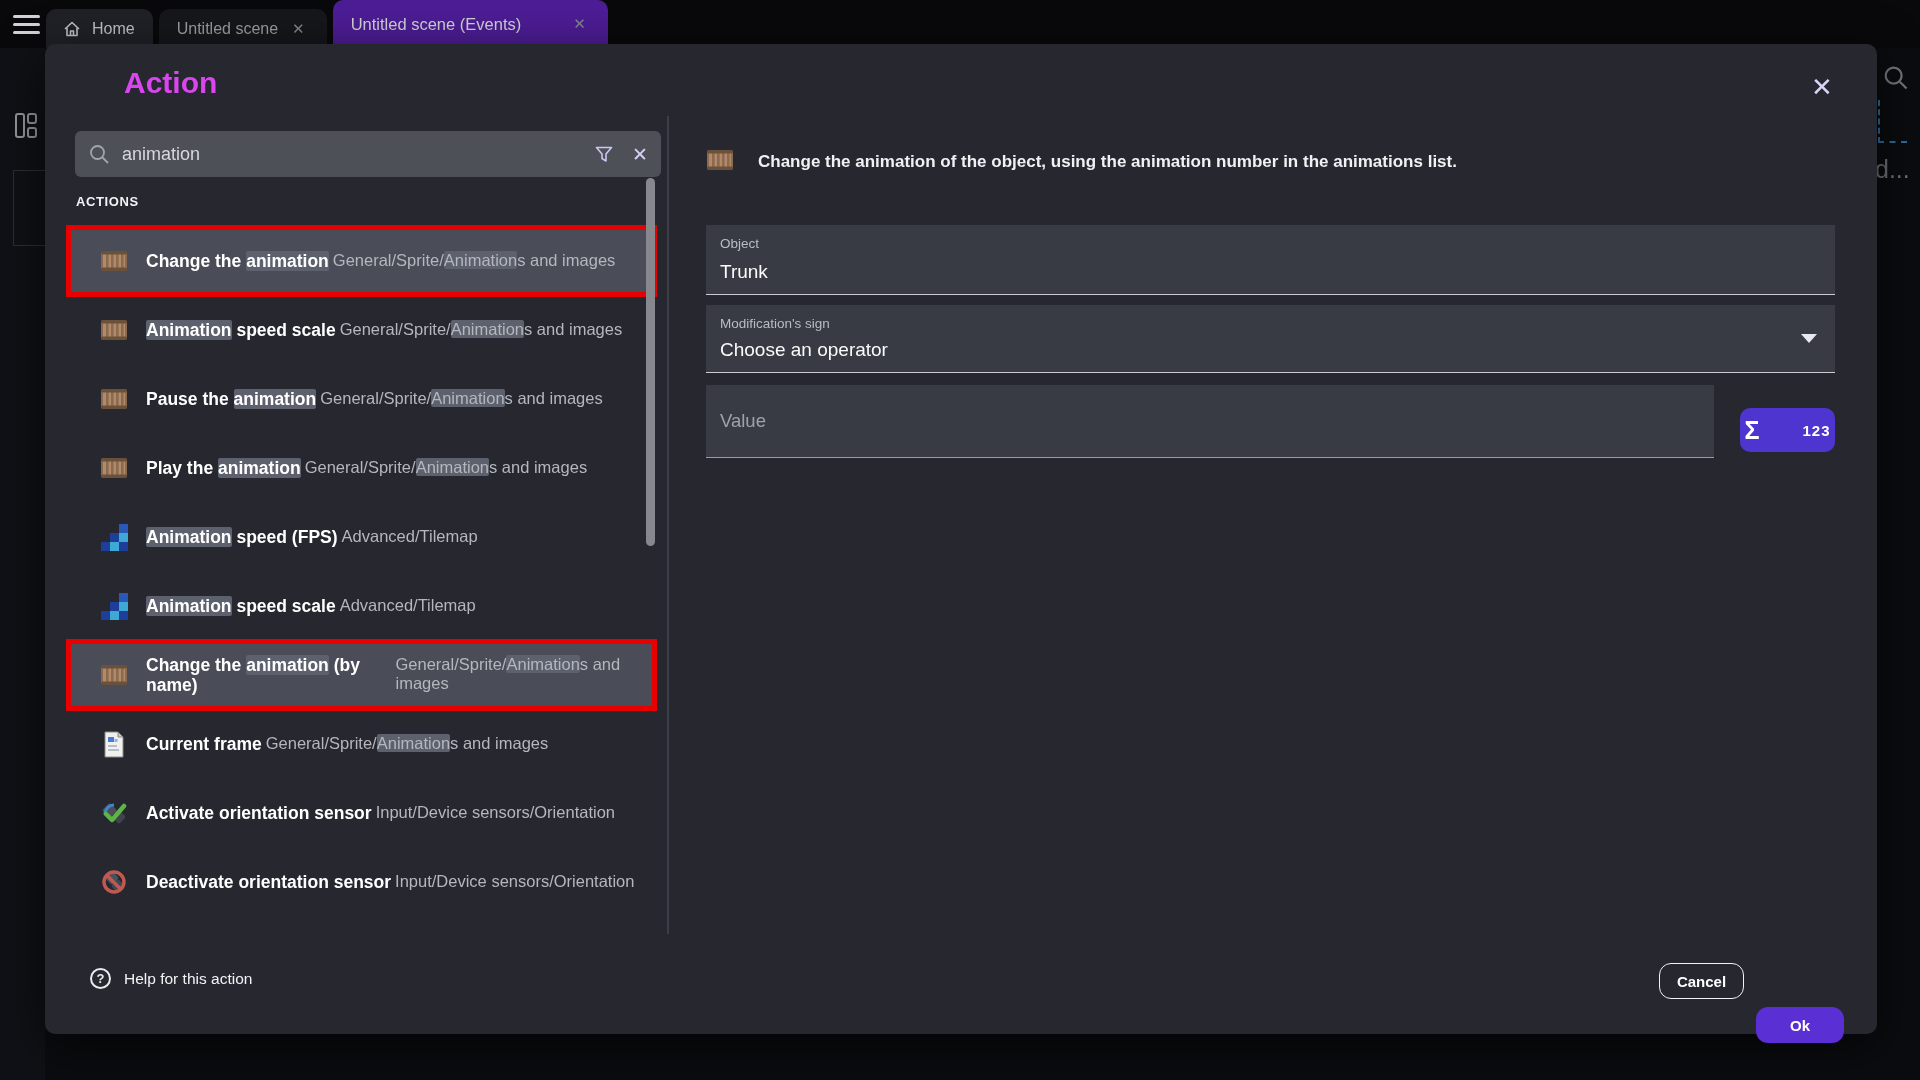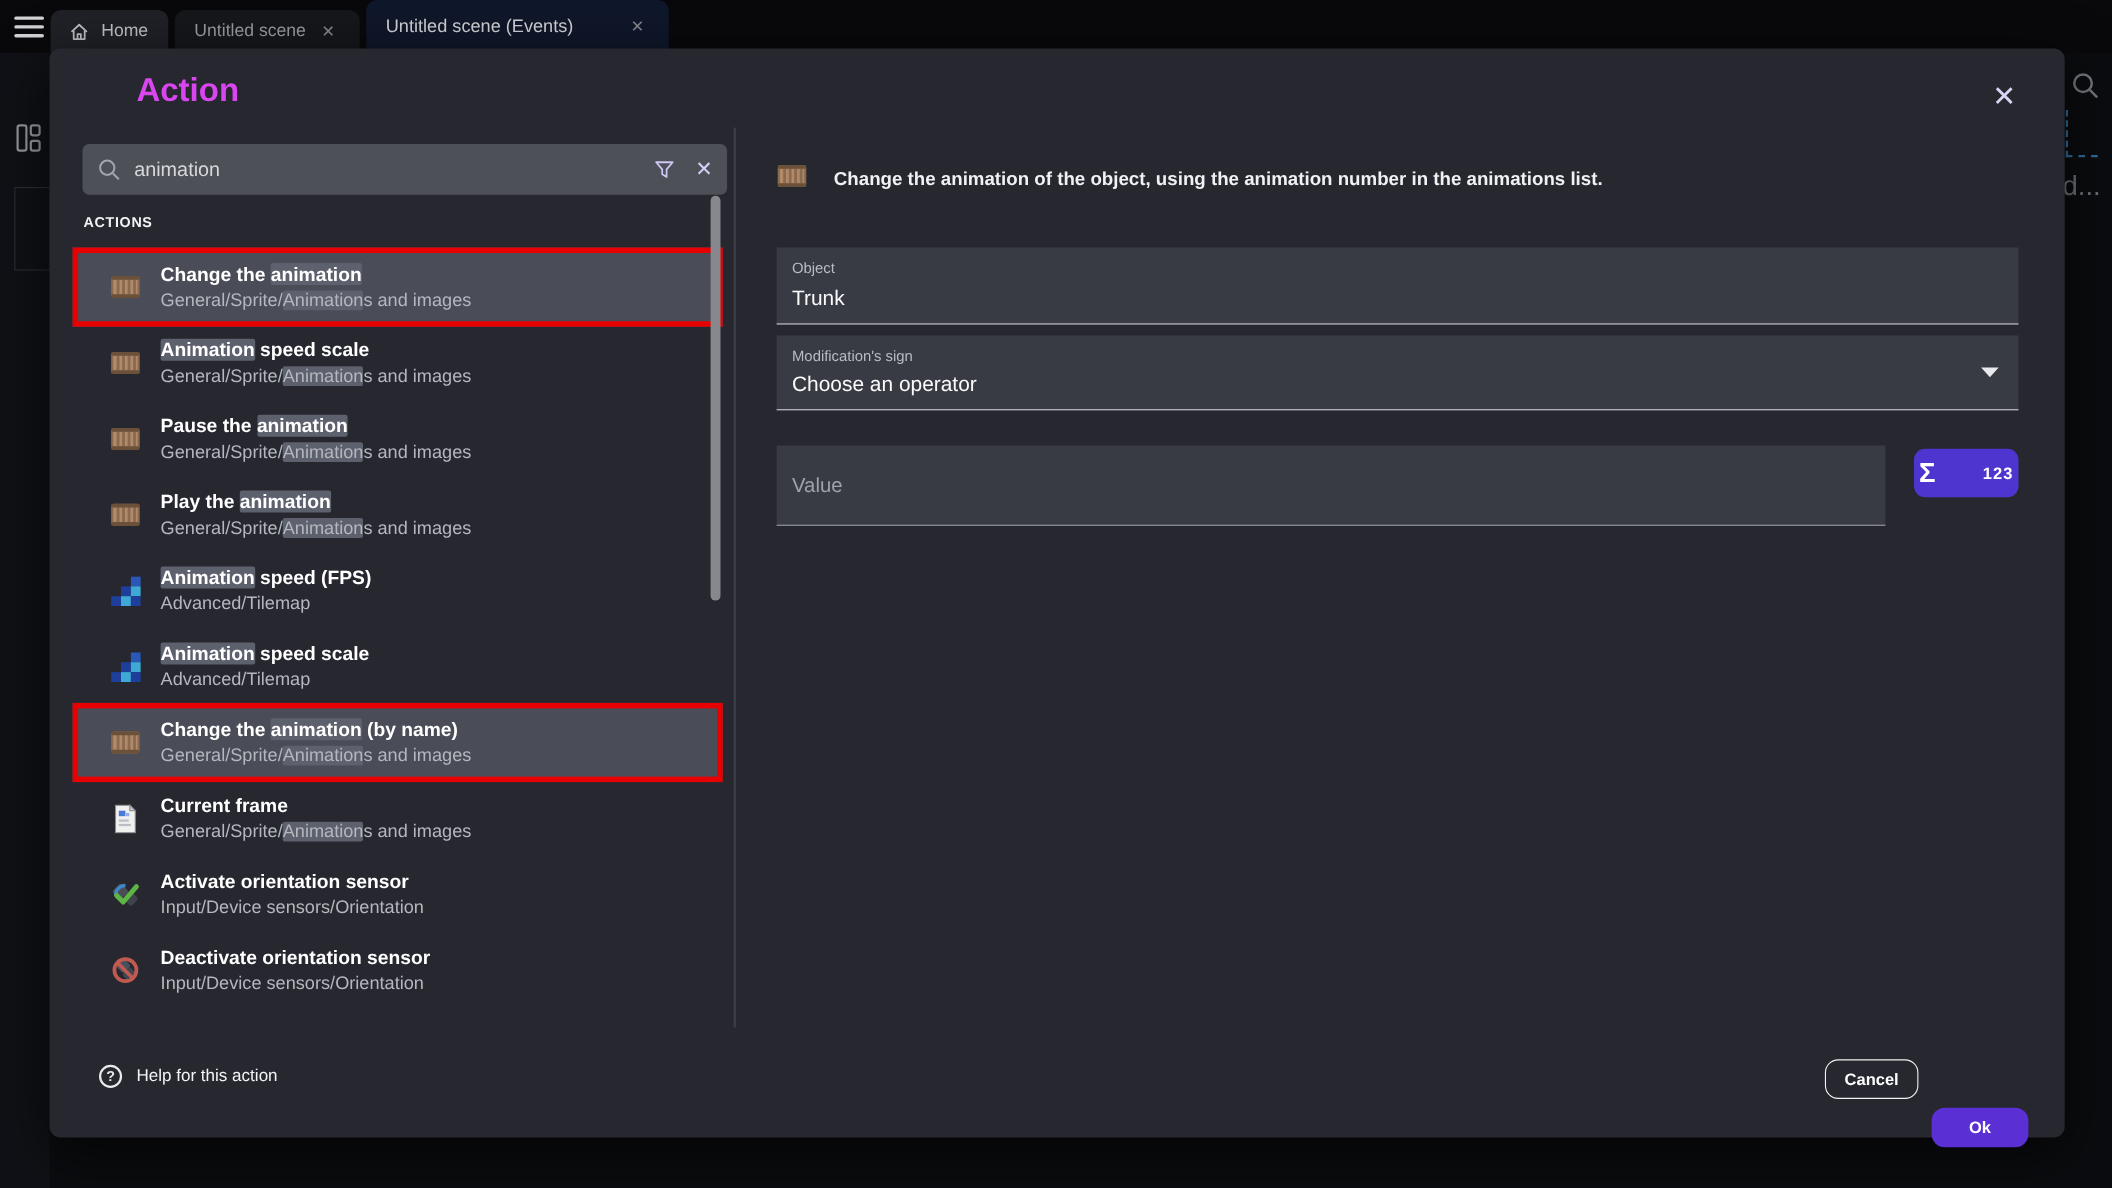--- a/index.html
+++ b/index.html
@@ -7,21 +7,21 @@
   .stage{position:relative;width:1920px;height:1080px;background:#0b0c0f;}
 
   
   .topbar{position:absolute;left:0;top:0;width:1920px;height:48px;background:#09090c;}
   .hamburger{position:absolute;left:13px;top:15px;width:27px;height:19px;cursor:pointer;}
   .hamburger span{display:block;height:3px;border-radius:2px;background:#d2d3d6;margin-bottom:5px;}
   .tabstrip{position:absolute;left:46px;top:0;height:48px;display:flex;align-items:flex-end;}
   .tab{height:39px;display:flex;align-items:center;gap:10px;padding:0 18px;border-radius:10px 10px 0 0;
        background:#16171b;color:#9a9da3;font-size:16px;cursor:pointer;white-space:nowrap;margin-right:6px;}
   .tab.home{background:#202127;color:#c0c2c6;padding-left:16px;}
-  .tab.active{height:48px;background:#0f172a;color:#d2d3d7;font-size:16.5px;gap:48px;}
+  .tab.active{height:48px;background:#4c1d95;color:#d2d3d7;font-size:16.5px;gap:48px;}
   .tab .tclose{color:#85878d;font-size:15px;padding:2px 4px;cursor:pointer;}
   .tab .ticon{display:flex;align-items:center;}
   .bg-search-icon{position:absolute;left:1882px;top:64px;color:#74767c;cursor:pointer;}
   .bg-dashed{position:absolute;left:1878px;top:100px;width:29px;height:43px;
              border-left:2px dashed #2e6da0;border-bottom:2px dashed #2e6da0;}
   .bg-dtext{position:absolute;left:1875px;top:155px;color:#6f7177;font-size:25px;}
   .bg-left-strip{position:absolute;left:0;top:48px;width:45px;height:1032px;background:#101116;}
   .bg-panel-icon{position:absolute;left:14px;top:64px;}
   .bg-faint-rect{position:absolute;left:13px;top:122px;width:33px;height:76px;border:1px solid #2c2e33;}
 
@@ -42,38 +42,38 @@
 
   .section-header{position:absolute;left:31px;top:150px;font-size:13px;font-weight:700;
                   letter-spacing:.6px;color:#f2f3f5;}
 
   
   .action-list{position:absolute;left:26px;top:186px;width:581px;}
   .action-item{position:relative;height:62px;margin-bottom:7px;display:flex;align-items:center;cursor:pointer;}
   .action-item.selected::before{content:"";position:absolute;inset:-5px;border:5px solid #e80000;background:#4a4d57;}
   .action-item>*{position:relative;}
   .ai-icon{width:30px;display:flex;justify-content:center;align-items:center;margin:0 17px 0 28px;flex:none;}
-  .ai-text{display:flex;flex-direction:column;gap:4px;min-width:0;}
+  .ai-text{display:flex;gap:4px;min-width:0;}
   .ai-title{font-size:17.5px;font-weight:600;color:#ffffff;line-height:1.15;}
   .ai-sub{font-size:16.5px;color:#b4b7bd;line-height:1.15;}
   .hl{background:#5d616d;border-radius:2px;}
   .list-scrollbar{position:absolute;left:601px;top:134px;width:9px;height:368px;background:#86888e;border-radius:5px;cursor:pointer;}
   .v-divider{position:absolute;left:622px;top:72px;width:2px;height:818px;background:#3c3f47;}
 
   
   .desc-row{position:absolute;left:661px;top:104px;width:1129px;display:flex;align-items:center;gap:24px;}
   .desc-text{font-size:17px;font-weight:600;color:#f0f1f3;}
   .field{position:absolute;left:661px;width:1129px;background:#383b44;border-bottom:1px solid #caccd2;}
   .field .flabel{position:absolute;left:14px;top:11px;font-size:13.5px;color:#b9bcc3;}
   .field .fvalue{position:absolute;left:14px;bottom:11px;font-size:19px;color:#fafafa;}
   .field-object{top:181px;height:70px;}
   .field-operator{top:261px;height:68px;cursor:pointer;}
   .caret{position:absolute;right:18px;top:29px;width:0;height:0;border-left:8px solid transparent;
          border-right:8px solid transparent;border-top:9px solid #e8e9ee;}
-  .field-value{top:341px;height:73px;width:1008px;border-bottom:1px solid #9a9ca3;margin-top:20px;}
+  .field-value{top:341px;height:73px;width:1008px;border-bottom:1px solid #9a9ca3;}
   .field-value input{position:absolute;inset:0;background:transparent;border:none;outline:none;
                      padding:0 14px;font-size:18.5px;color:#fafafa;}
   .field-value input::placeholder{color:#9fa2a9;}
   .expr-btn{position:absolute;left:1695px;top:364px;width:95px;height:44px;border-radius:10px;border:none;
             background:#4f35cf;color:#ffffff;display:flex;align-items:center;justify-content:center;gap:12px;cursor:pointer;}
   .expr-sigma{font-size:25px;font-weight:700;line-height:1;}
   .expr-123{font-size:15px;font-weight:700;letter-spacing:1px;margin-left:31px;}
 
   
   .help-row{position:absolute;left:45px;top:924px;display:flex;align-items:center;gap:13px;cursor:pointer;}

